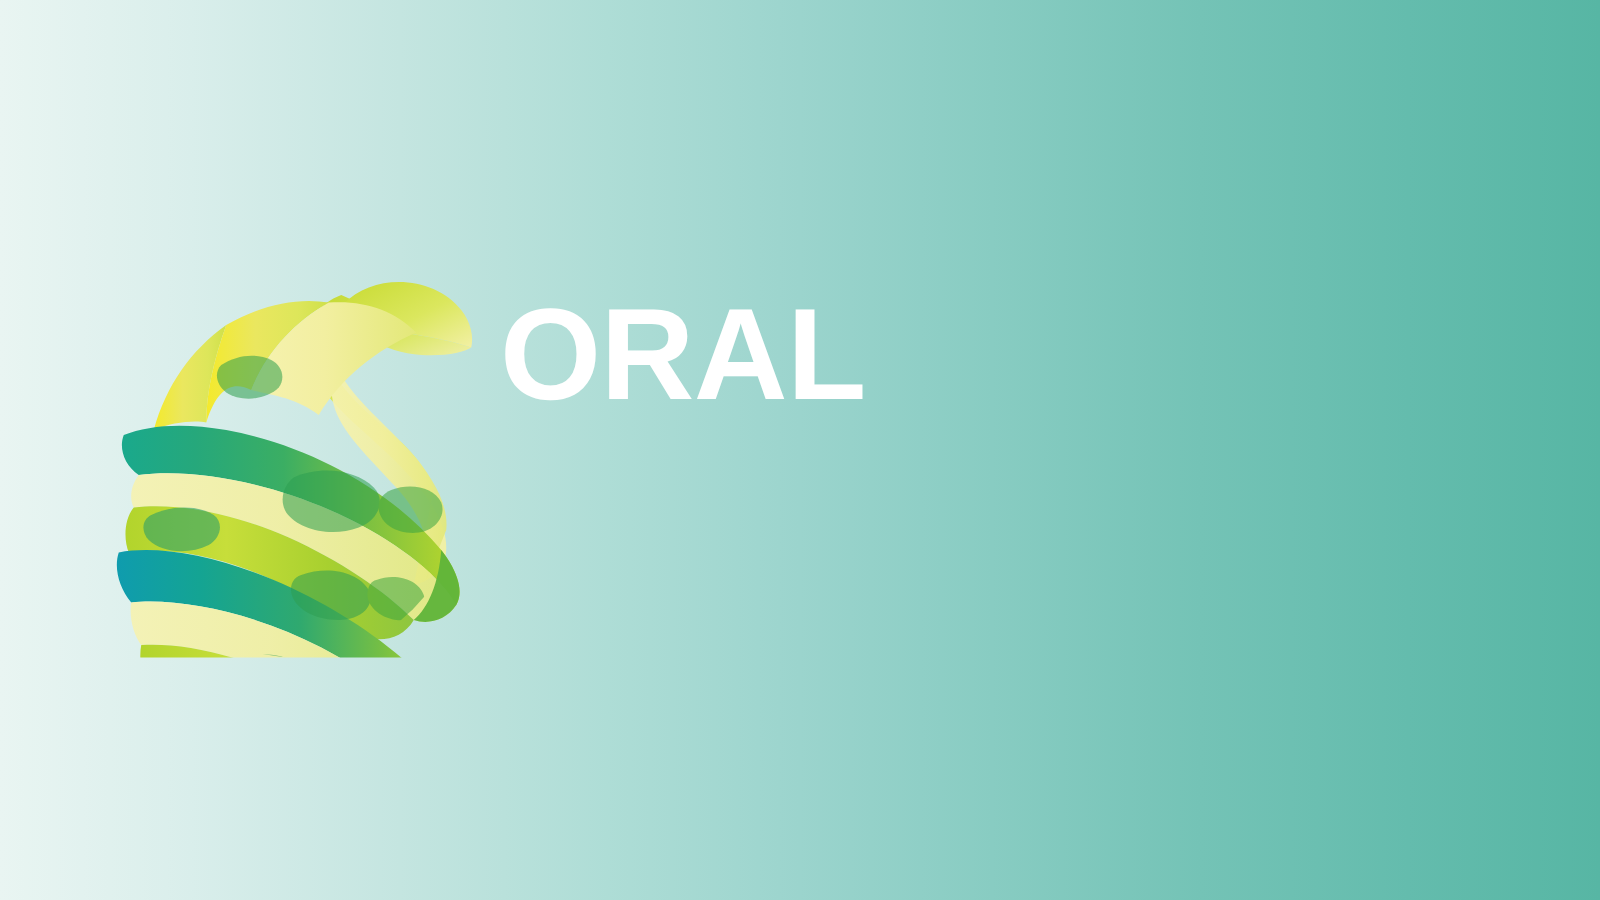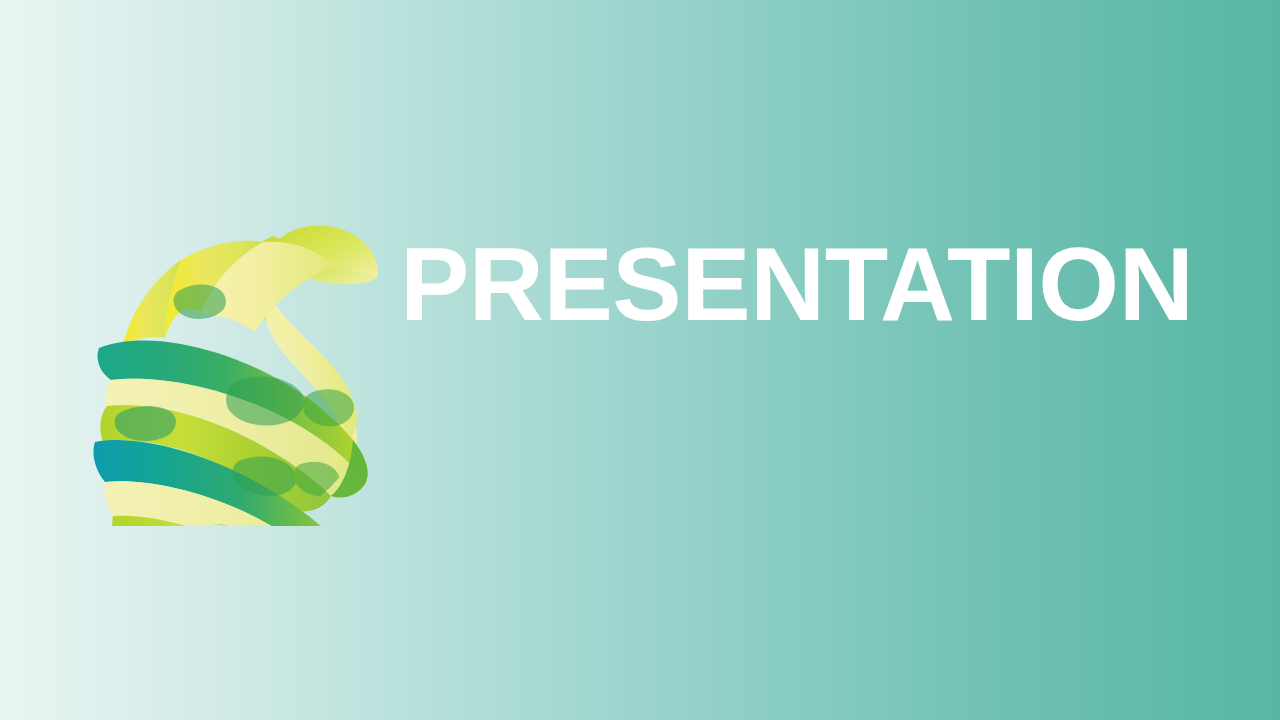--- a/index.html
+++ b/index.html
@@ -266,16 +266,16 @@
                  C 166,300 150,290 148,278 C 147,271 150,266 156,264 Z"></path>
         <path fill="#3fa63f" d="M216,268 C 232,262 250,268 254,280 C 258,292 246,302 232,300
                  C 218,298 208,288 209,278 C 210,272 212,269 216,268 Z"></path>
         <path fill="#2b9d58" d="M112,330 C 132,324 152,330 158,342 C 164,354 150,364 132,362
                  C 114,360 102,350 104,340 C 105,334 108,331 112,330 Z"></path>
       </g>
     </svg>
   </div>
 
   <div id="title-block">
-    <span class="title-line">PRESENTATION</span>
+    <span class="title-line">ORAL</span>
   </div>
 
 </div>
 
 </body></html>

